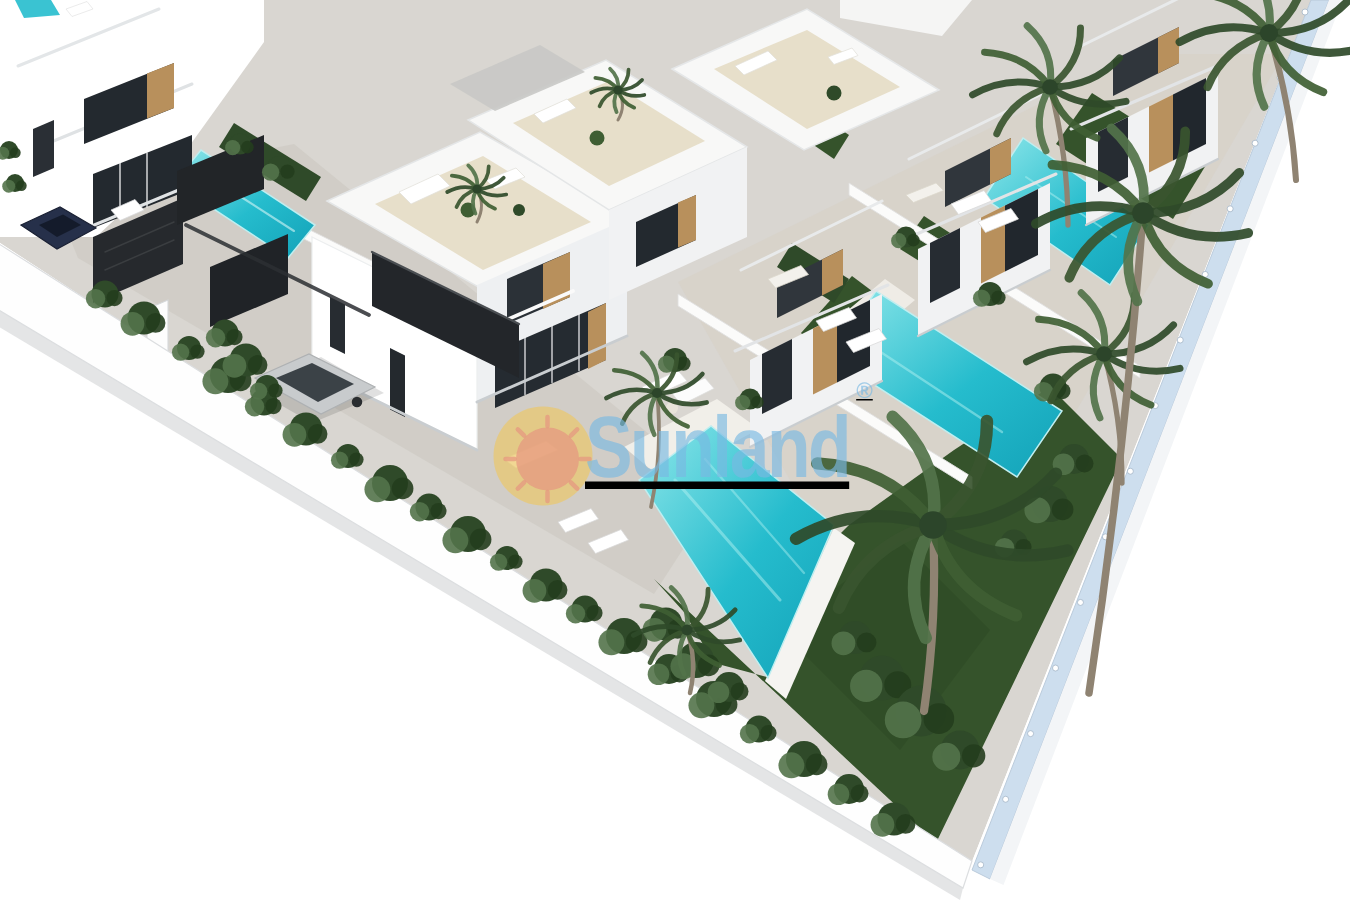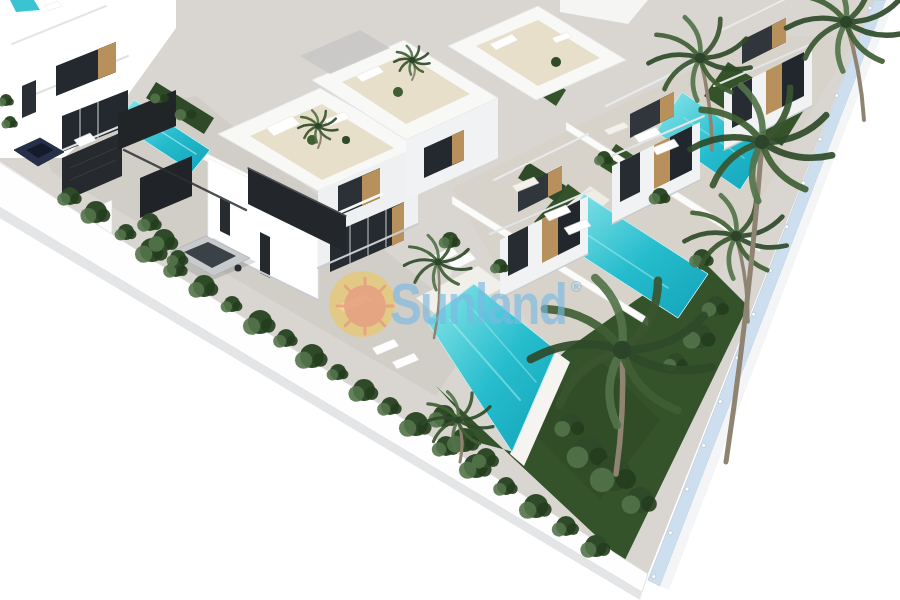--- a/index.html
+++ b/index.html
@@ -1,19 +1,19 @@
 <!DOCTYPE html>
 <html><head>
 <meta charset="utf-8">
 <style>
   html,body{margin:0;padding:0;background:#ffffff;}
   body{font-family:"Liberation Sans", sans-serif;}
   .viewport{position:relative;width:900px;height:600px;overflow:hidden;background:#fff;}
   svg{display:block;}
-  .watermark{position:absolute;left:328px;top:270px;display:flex;align-items:center;pointer-events:none;}
+  .watermark{position:absolute;left:328px;top:270px;display:flex;pointer-events:none;text-decoration:underline;}
   .wm-logo{width:68px;height:68px;position:relative;flex:0 0 auto;}
   .wm-text{font-weight:700;font-size:58px;letter-spacing:-2px;line-height:1;
            transform:scaleX(0.82);transform-origin:left center;margin-left:-6px;}
   .wm-reg{font-weight:700;font-size:15px;vertical-align:super;position:relative;top:-18px;left:-34px;}
 </style>
 </head>
 <body>
 
 <div class="viewport">
   <svg id="scene" width="900" height="600" viewBox="0 0 900 600">

